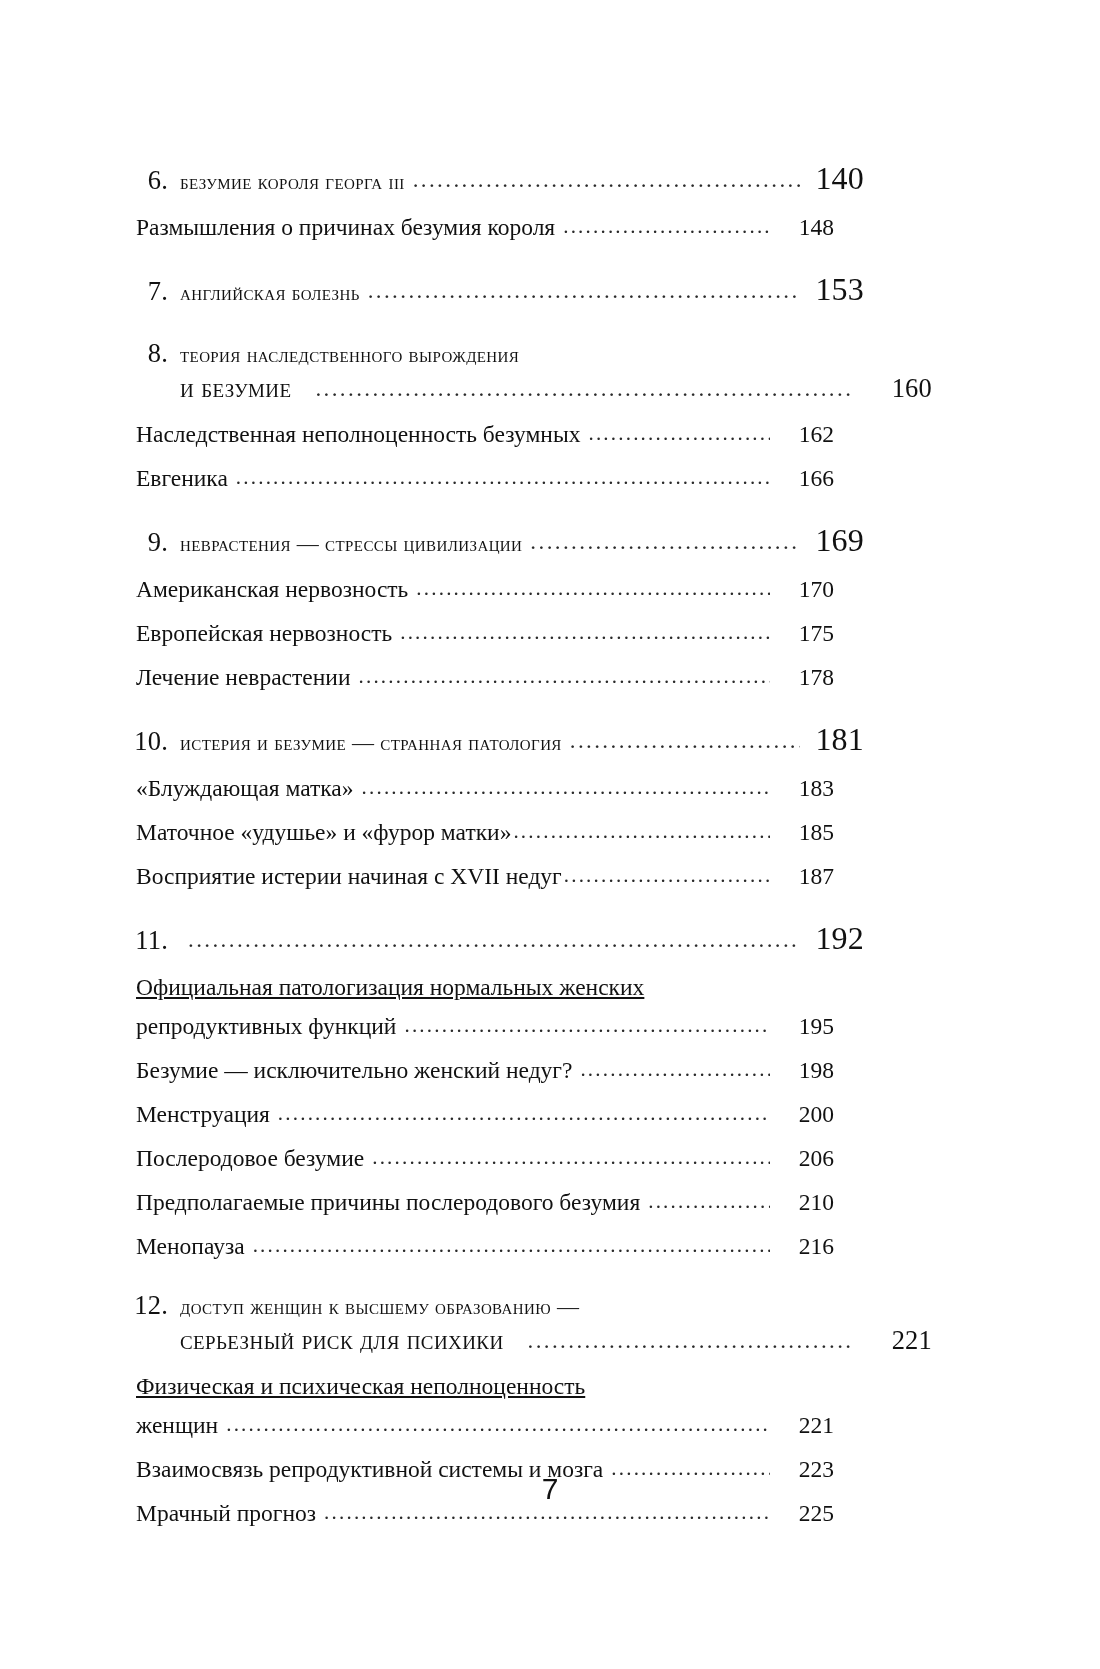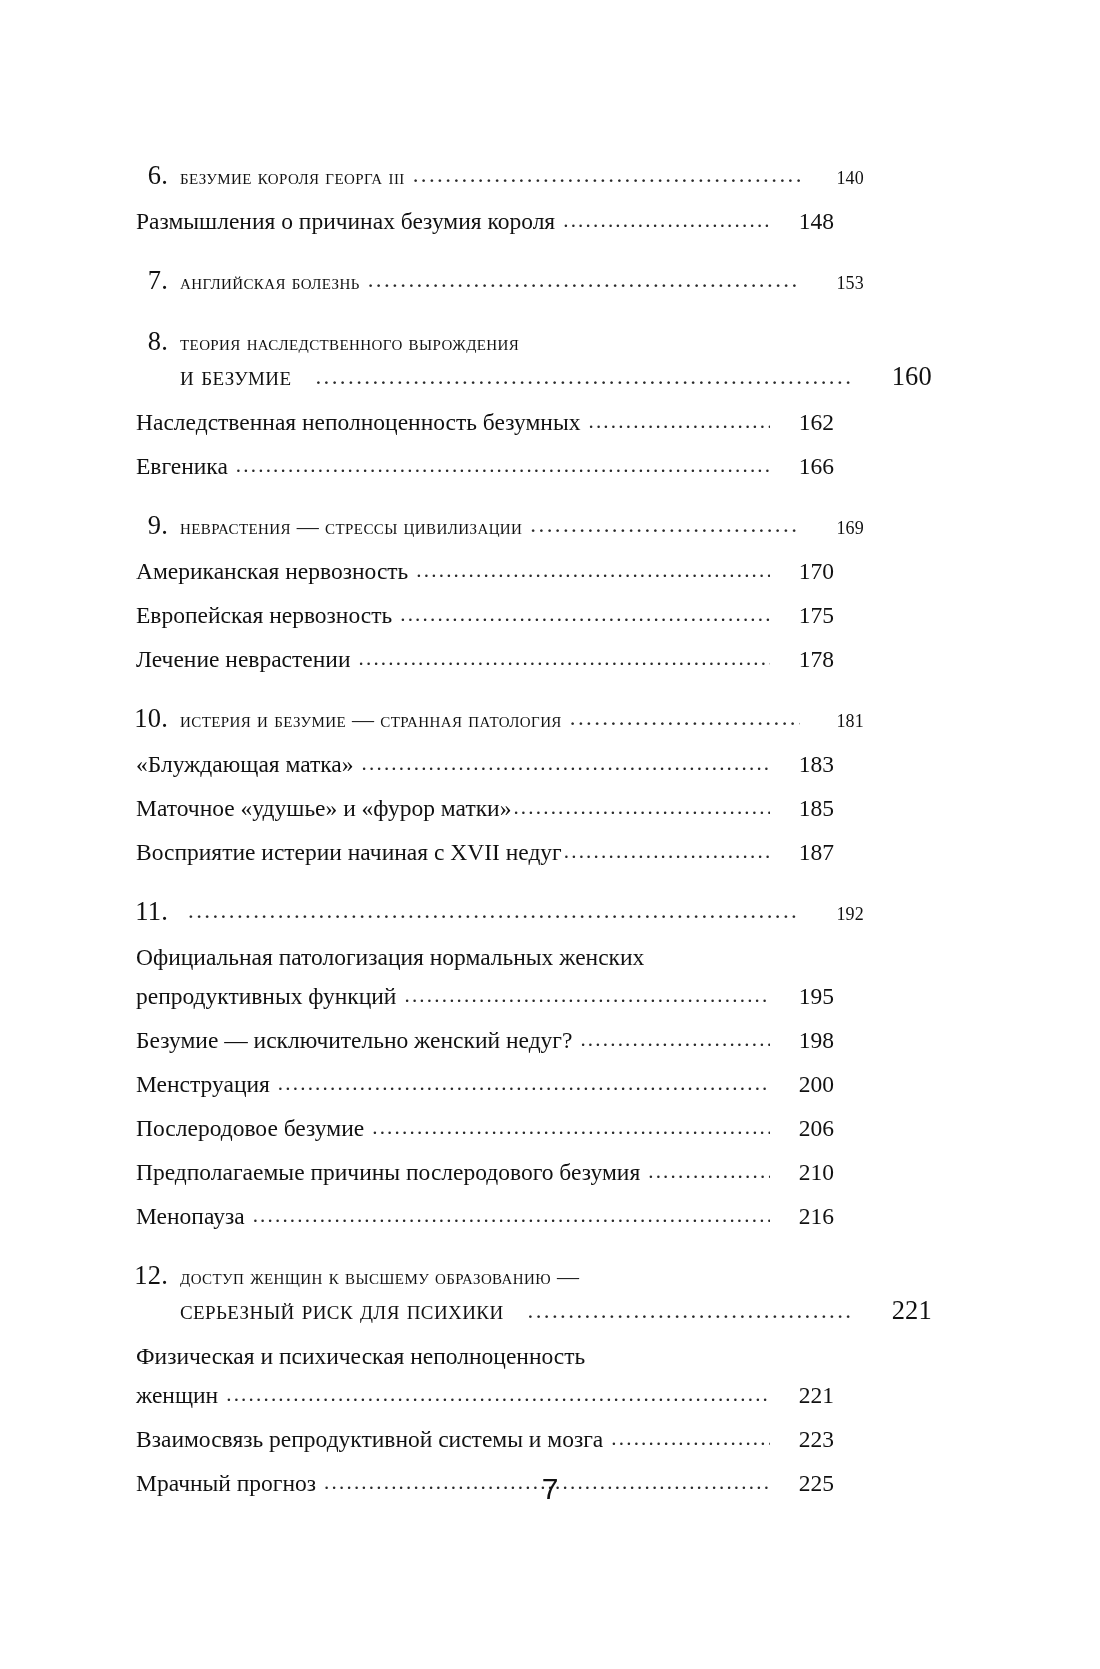--- a/index.html
+++ b/index.html
@@ -85,21 +85,21 @@
     font-variant: small-caps;
     text-transform: lowercase;
     font-size: 22px;
     letter-spacing: 0.4px;
   }
   .chapter .title.keepcase {
     text-transform: none;
   }
   .chapter .page-no {
     width: 58px;
-    font-size: 18px;
+    font-size: 32px;
   }
   .chapter .leader {
     font-size: 23px;
     letter-spacing: 2.4px;
   }
 
   
   .chapter.multiline .firstline {
     display: flex;
     align-items: baseline;
@@ -146,20 +146,21 @@
     letter-spacing: 2.2px;
   }
   .section.tight .leader {
     margin-left: 2px;
   }
 
   
   .section.multiline .firstline {
     display: block;
     width: 100%;
+    text-decoration: underline;
   }
   .section.multiline .contline {
     display: flex;
     align-items: baseline;
     width: 100%;
     margin-top: 12px;
   }
   .gap-md { margin-top: 30px; }
 
   .folio {

